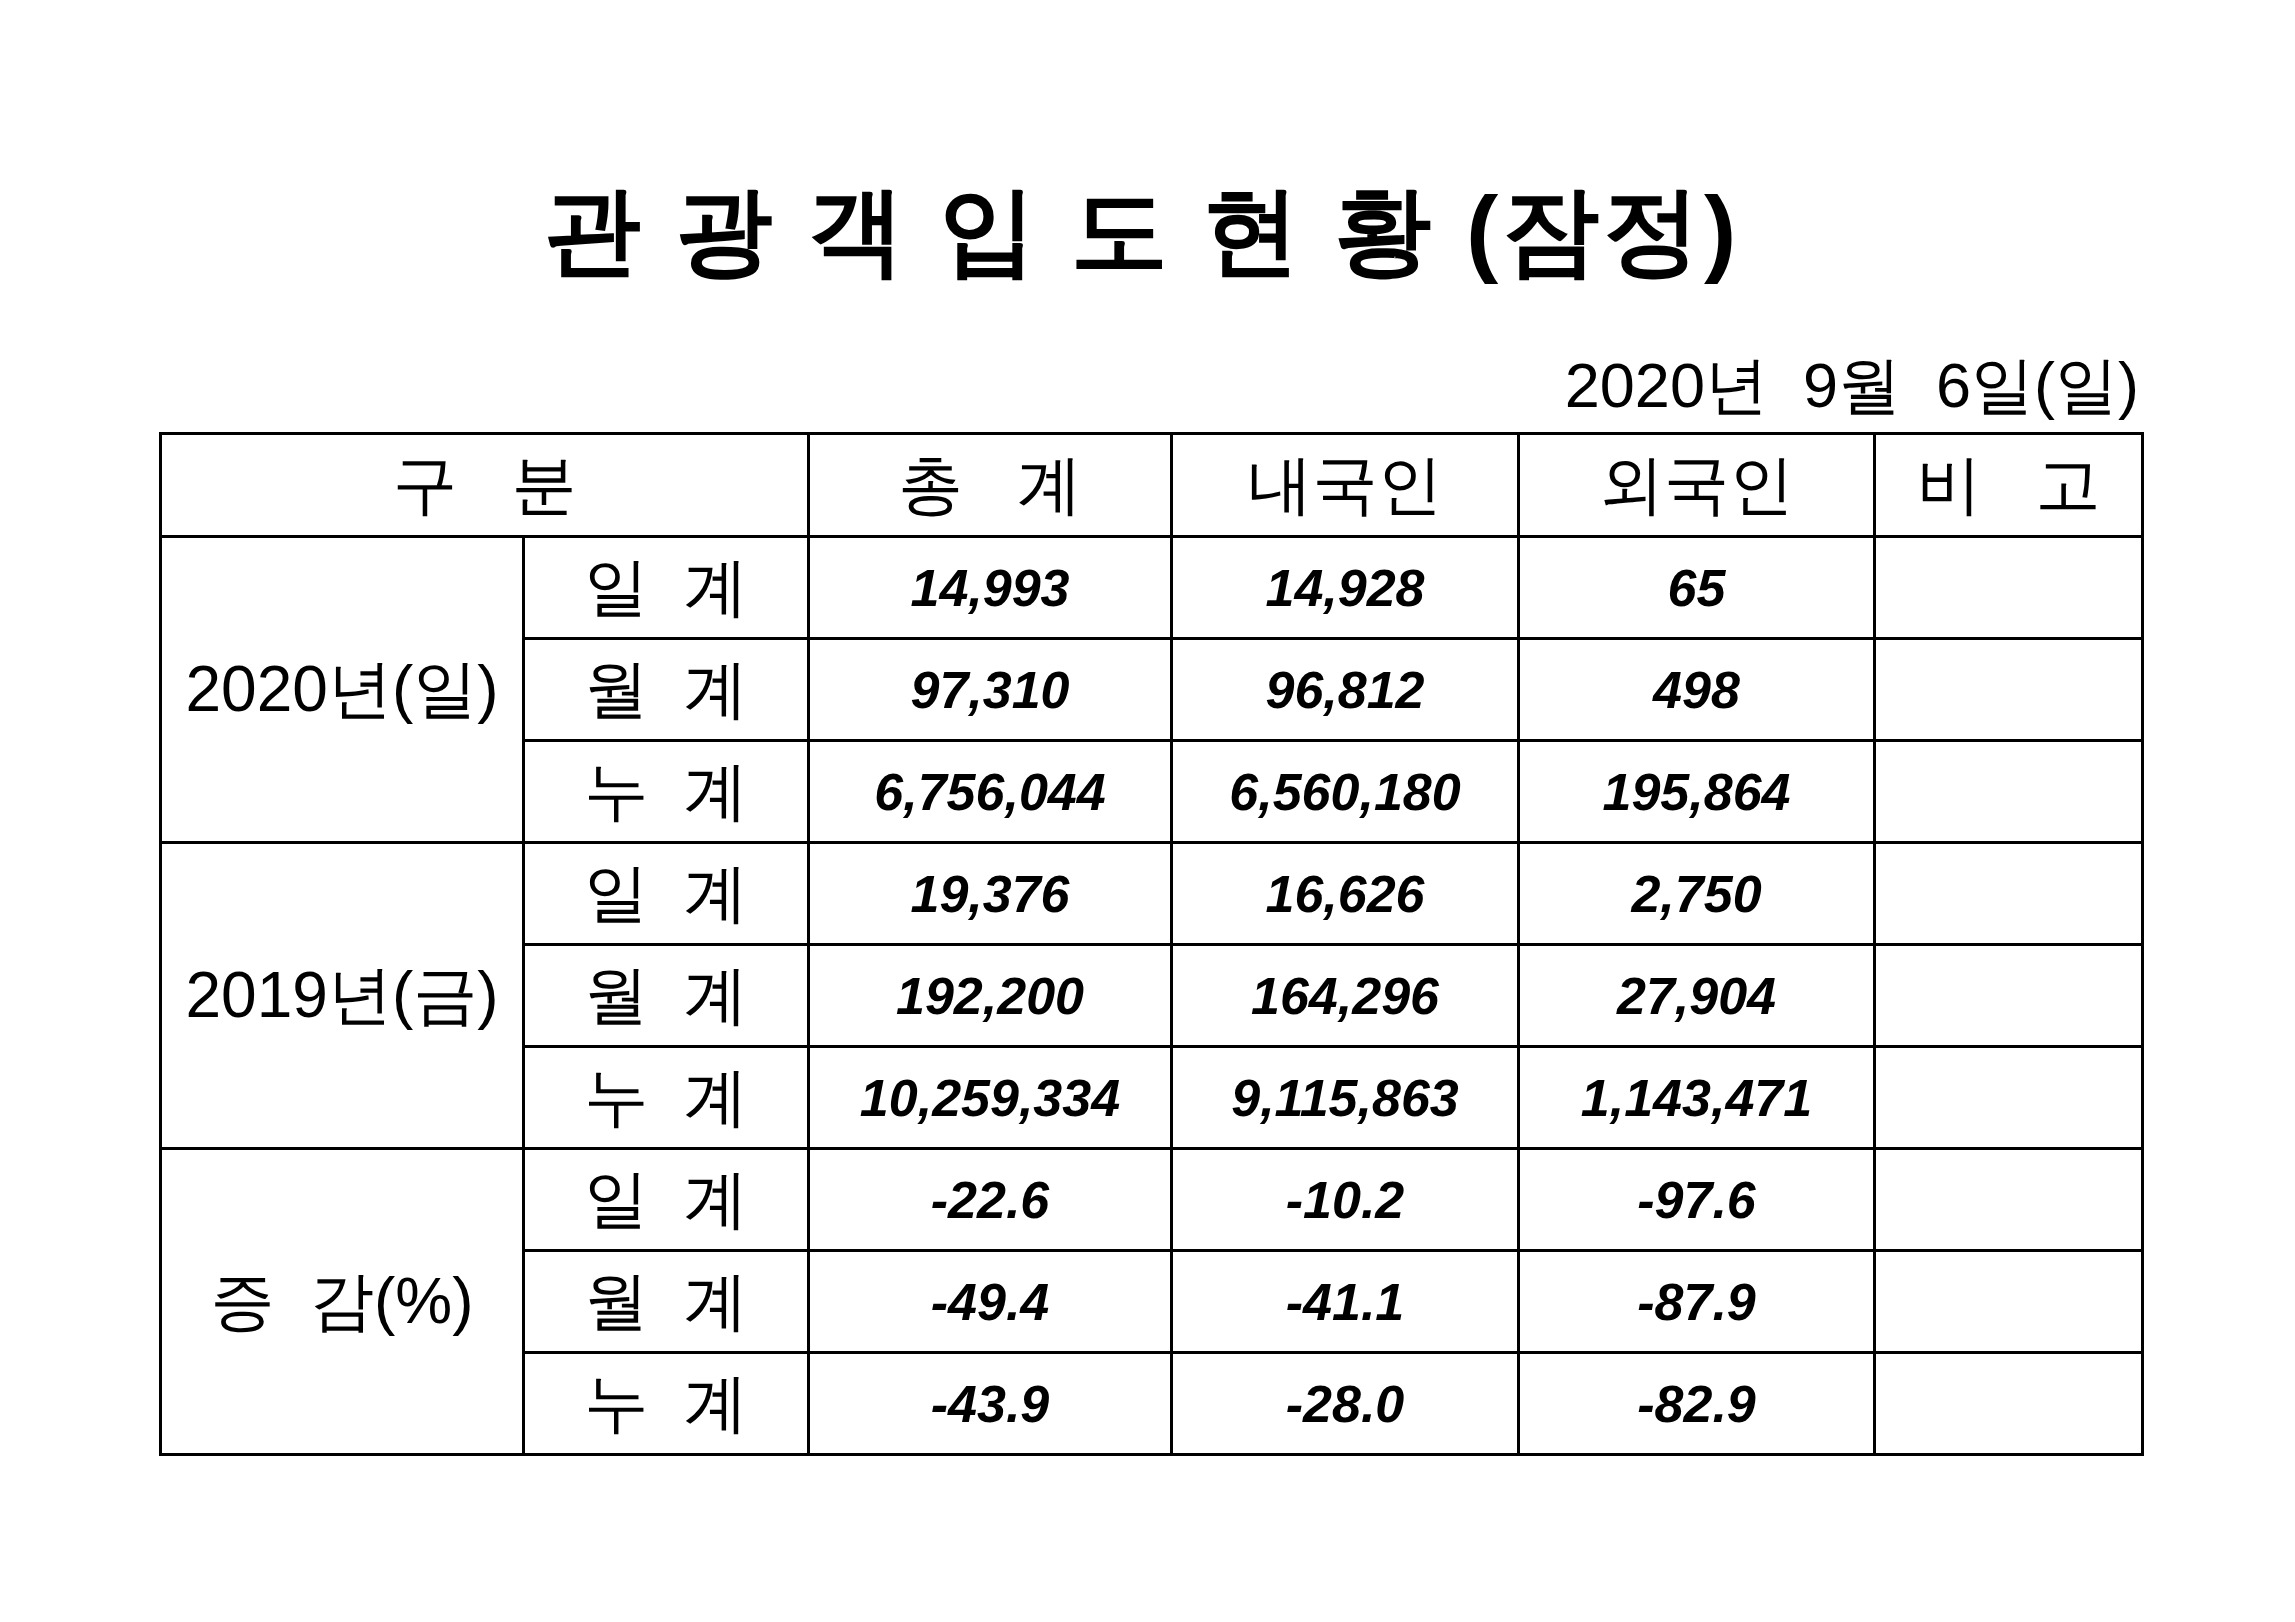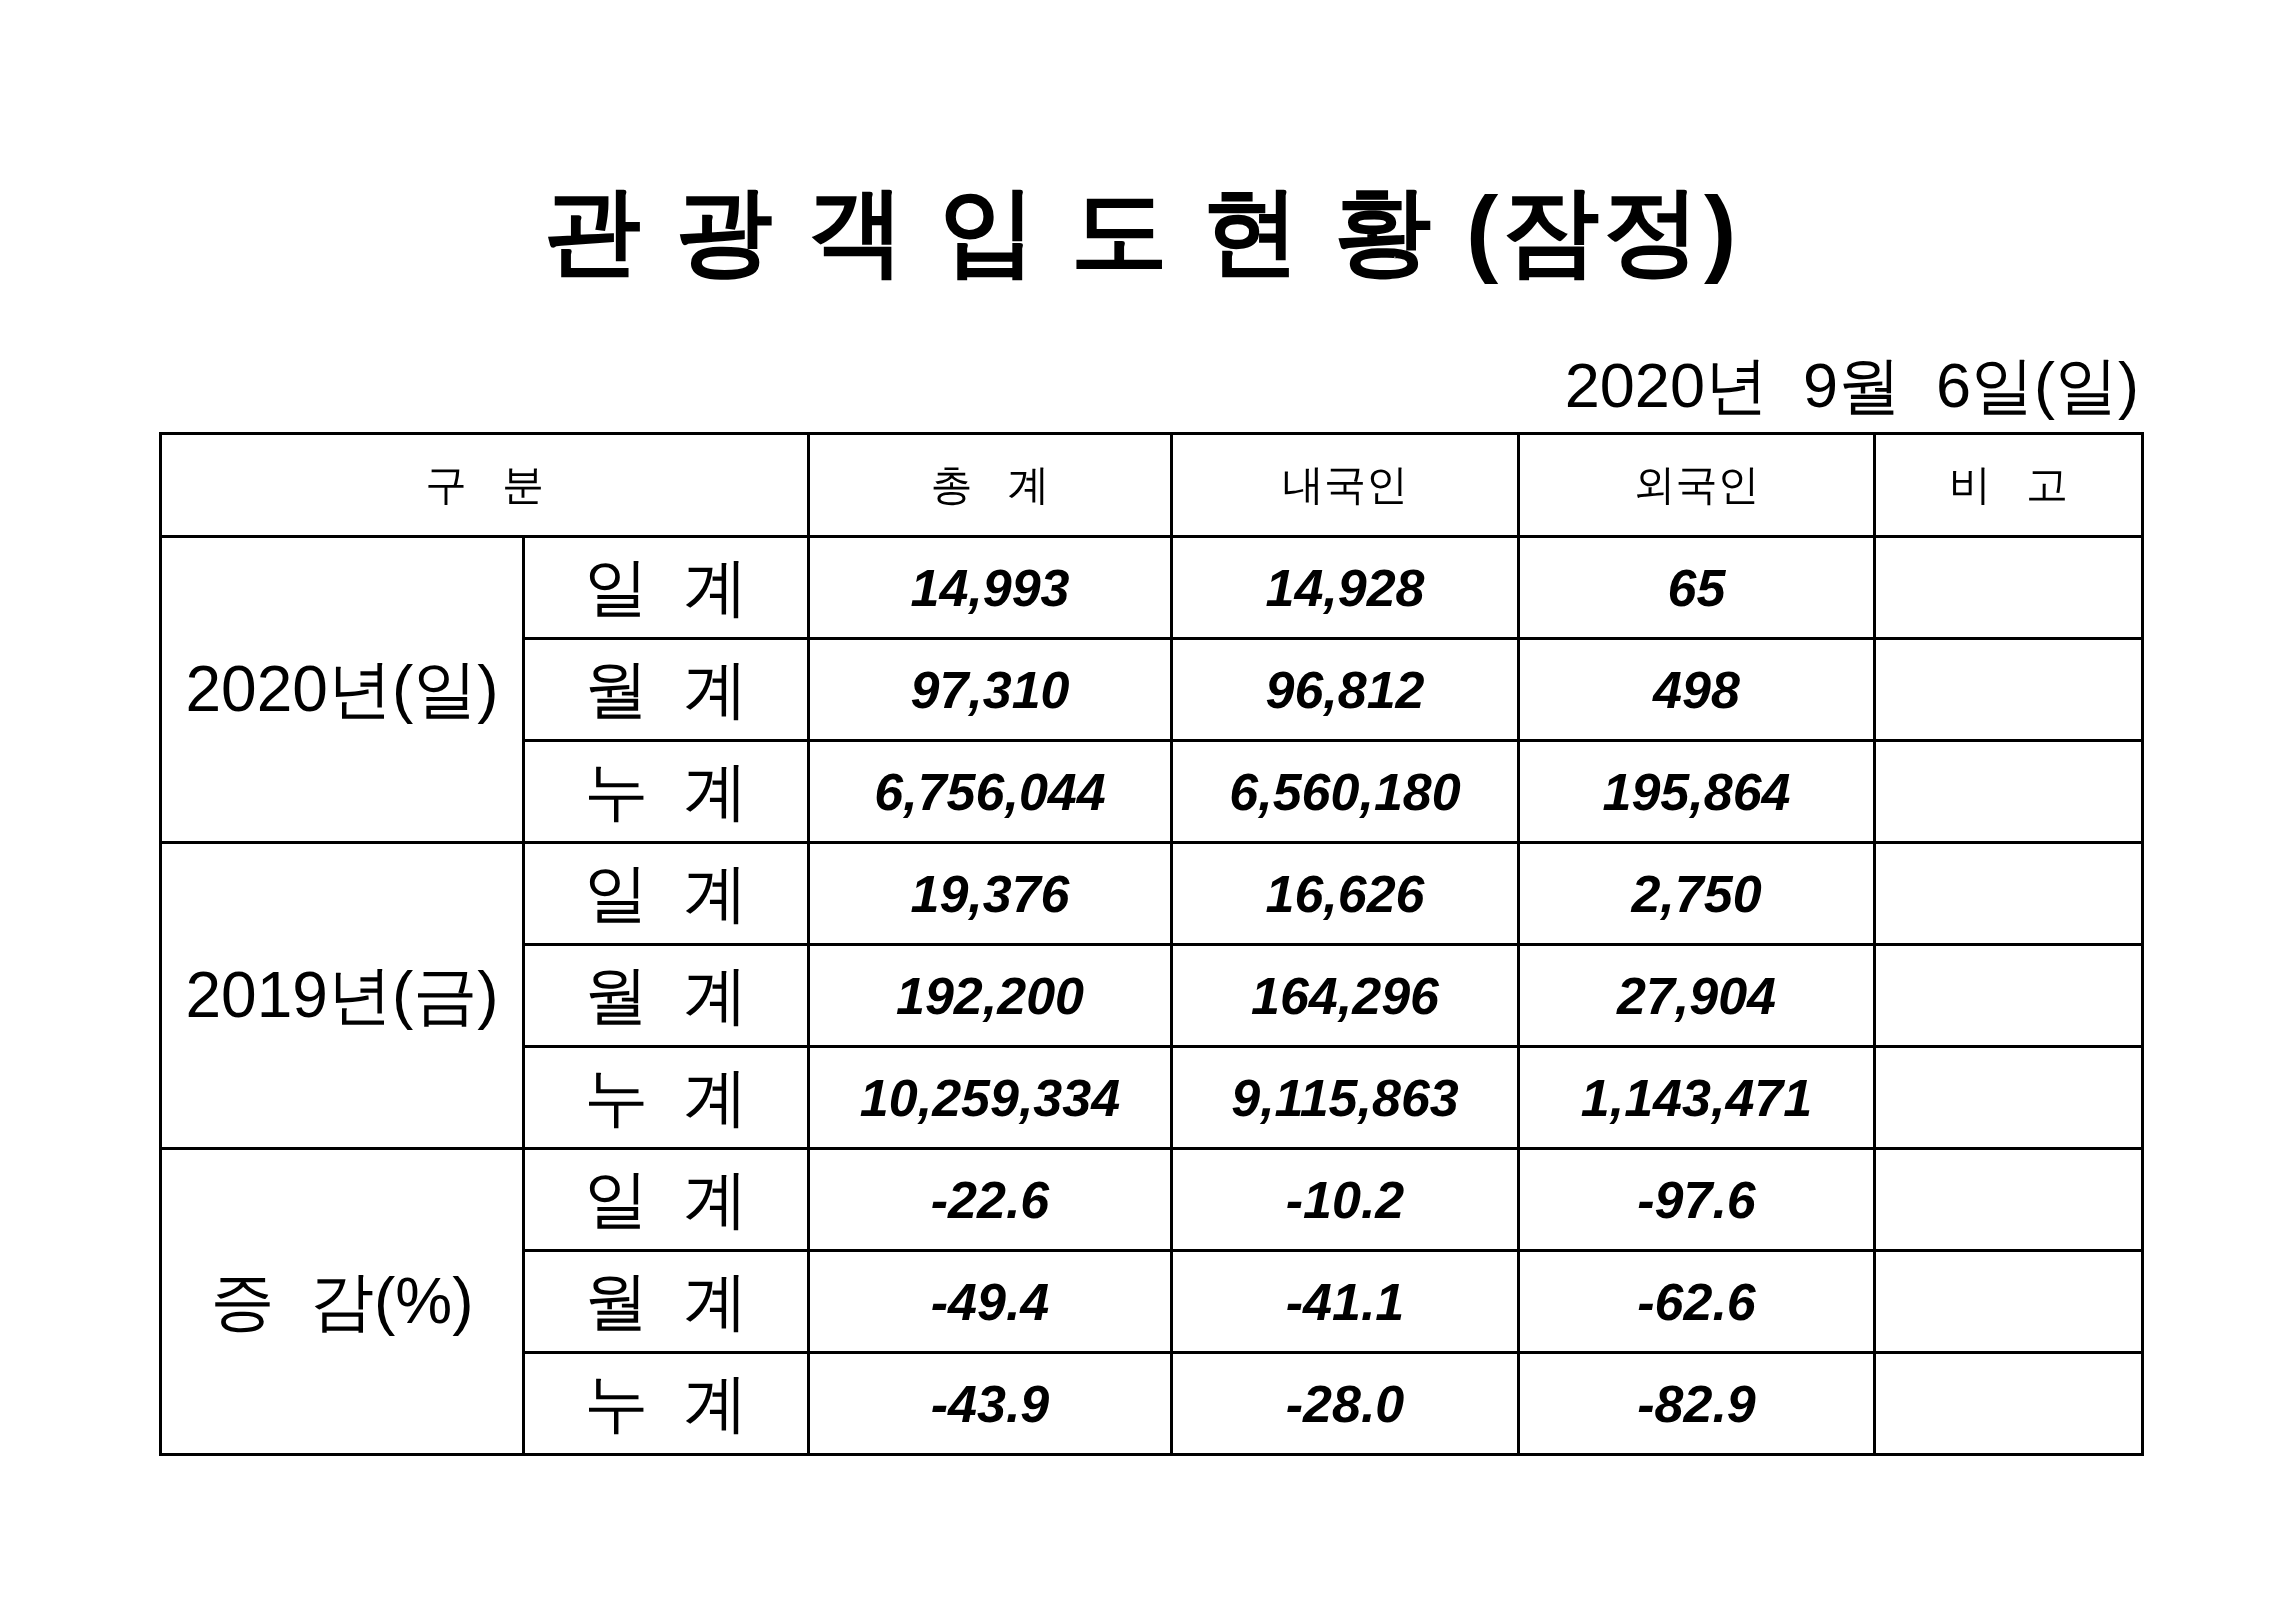--- a/index.html
+++ b/index.html
@@ -48,21 +48,21 @@
   table.stats td {
     border: 3.3px solid #000000;
     text-align: center;
     vertical-align: middle;
     white-space: pre;
     padding: 0;
     overflow: hidden;
   }
   tr.header-row td {
     height: 100px;
-    font-size: 42px;
+    font-size: 65px;
     font-weight: normal;
   }
   tr.data-row td {
     height: 99px;
   }
   td.group-label, td.row-label {
     font-size: 64px;
     font-weight: normal;
   }
   td.num {
@@ -149,21 +149,21 @@
       <td class="row-label">일  계</td>
       <td class="num">-22.6</td>
       <td class="num">-10.2</td>
       <td class="num">-97.6</td>
       <td class="note"></td>
     </tr>
     <tr class="data-row">
       <td class="row-label">월  계</td>
       <td class="num">-49.4</td>
       <td class="num">-41.1</td>
-      <td class="num">-62.6</td>
+      <td class="num">-87.9</td>
       <td class="note"></td>
     </tr>
     <tr class="data-row">
       <td class="row-label">누  계</td>
       <td class="num">-43.9</td>
       <td class="num">-28.0</td>
       <td class="num">-82.9</td>
       <td class="note"></td>
     </tr>
   </tbody>

